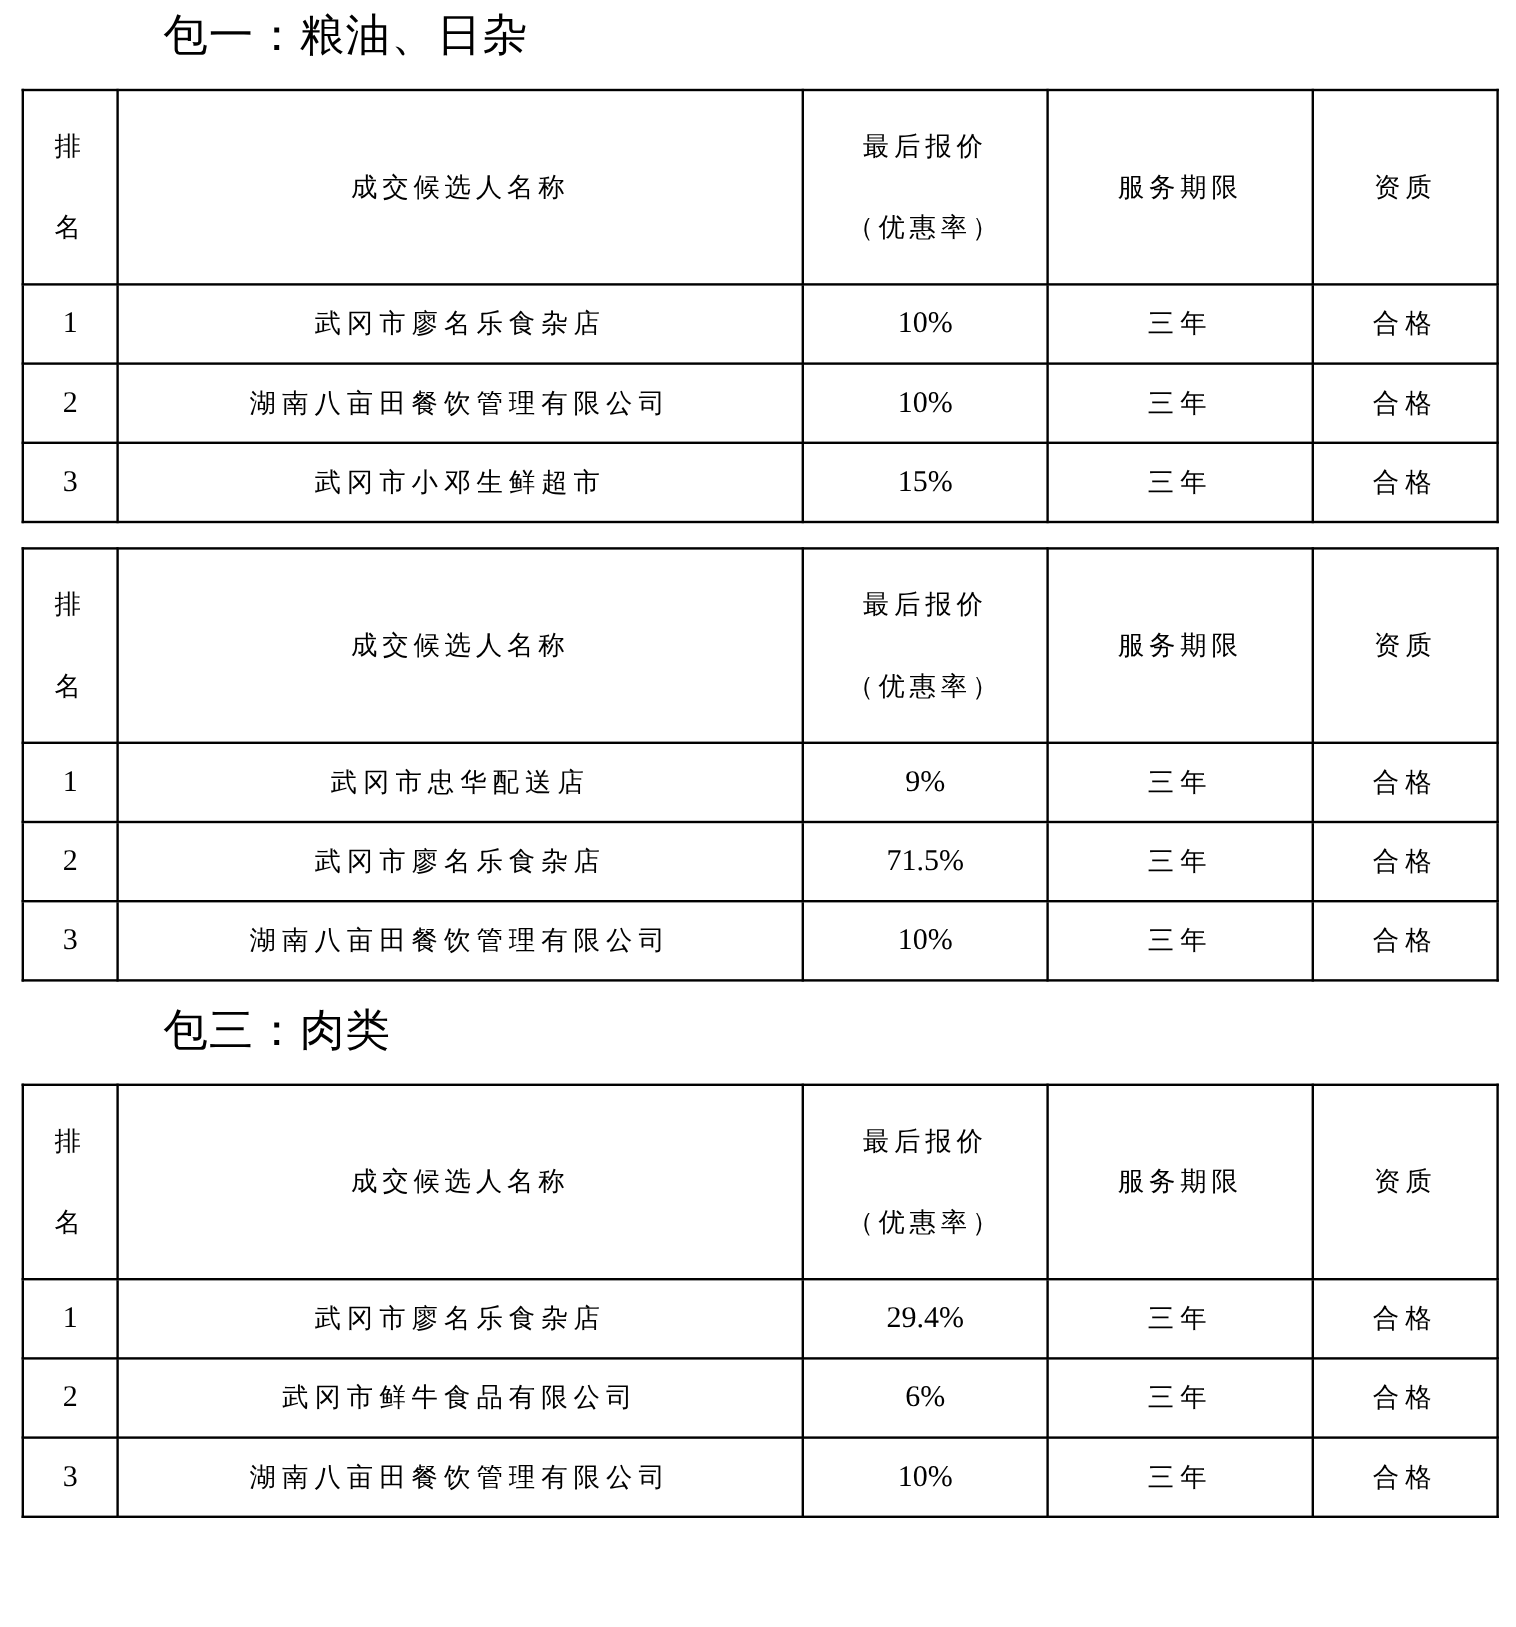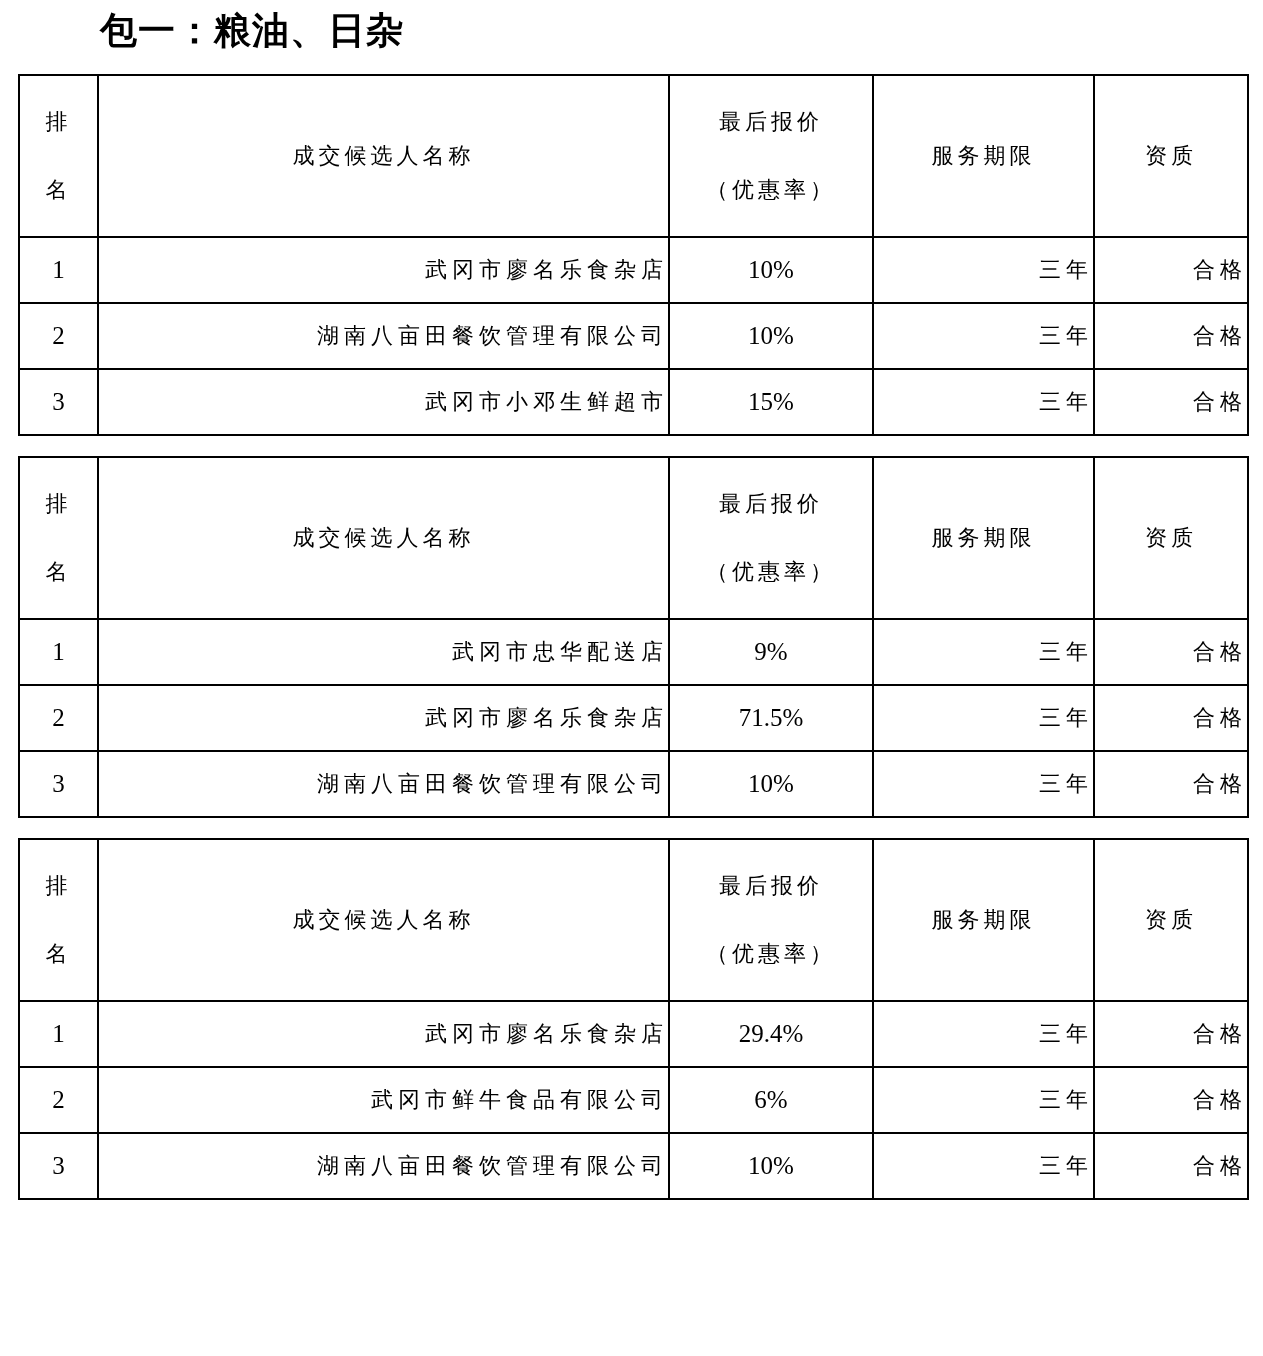--- a/index.html
+++ b/index.html
@@ -4,25 +4,25 @@
 <style>
   html,body{margin:0;padding:0;}
   body{
     width:1263px;height:1356px;
     background:#ffffff;color:#000000;
     font-family:"Liberation Serif","DejaVu Serif",serif;
     overflow:hidden;
   }
   .doc{padding:9px 0 0 18px;}
   .pkg-title{
-    font-weight:bold;
+    font-weight:normal;
     font-size:37px;
     line-height:44px;
     letter-spacing:1px;
-    margin:0 0 21px 82px;
+    margin:0 0 21px 118px;
     white-space:nowrap;
   }
   table.results{
     border-collapse:collapse;
     table-layout:fixed;
     width:1229px;
     margin:0 0 20px 0;
   }
   table.results th,
   table.results td{
@@ -39,21 +39,21 @@
     line-height:68px;
     text-align:center;
     vertical-align:middle;
     white-space:pre-line;
   }
   .td{
     text-align:center;
     vertical-align:middle;
     padding-top:14px;
   }
-  .td.cn{font-size:22px;letter-spacing:5px;text-align:right;}
+  .td.cn{font-size:22px;letter-spacing:5px;}
   .td.num{font-size:25px;letter-spacing:0;}
 </style>
 </head>
 <body>
 
 <div class="doc">
 
   <section class="pkg">
     <h2 class="pkg-title">包一：粮油、日杂</h2>
     <table class="results">
@@ -141,20 +141,21 @@
           <td class="td cn">湖南八亩田餐饮管理有限公司</td>
           <td class="td num">10%</td>
           <td class="td cn">三年</td>
           <td class="td cn">合格</td>
         </tr>
       </tbody>
     </table>
   </section>
 
   <section class="pkg">
+    <h2 class="pkg-title">包三：肉类</h2>
     <table class="results">
       <colgroup>
         <col style="width:79px">
           <col style="width:571px">
           <col style="width:204px">
           <col style="width:221px">
           <col style="width:154px">
       </colgroup>
       <thead>
         <tr>

